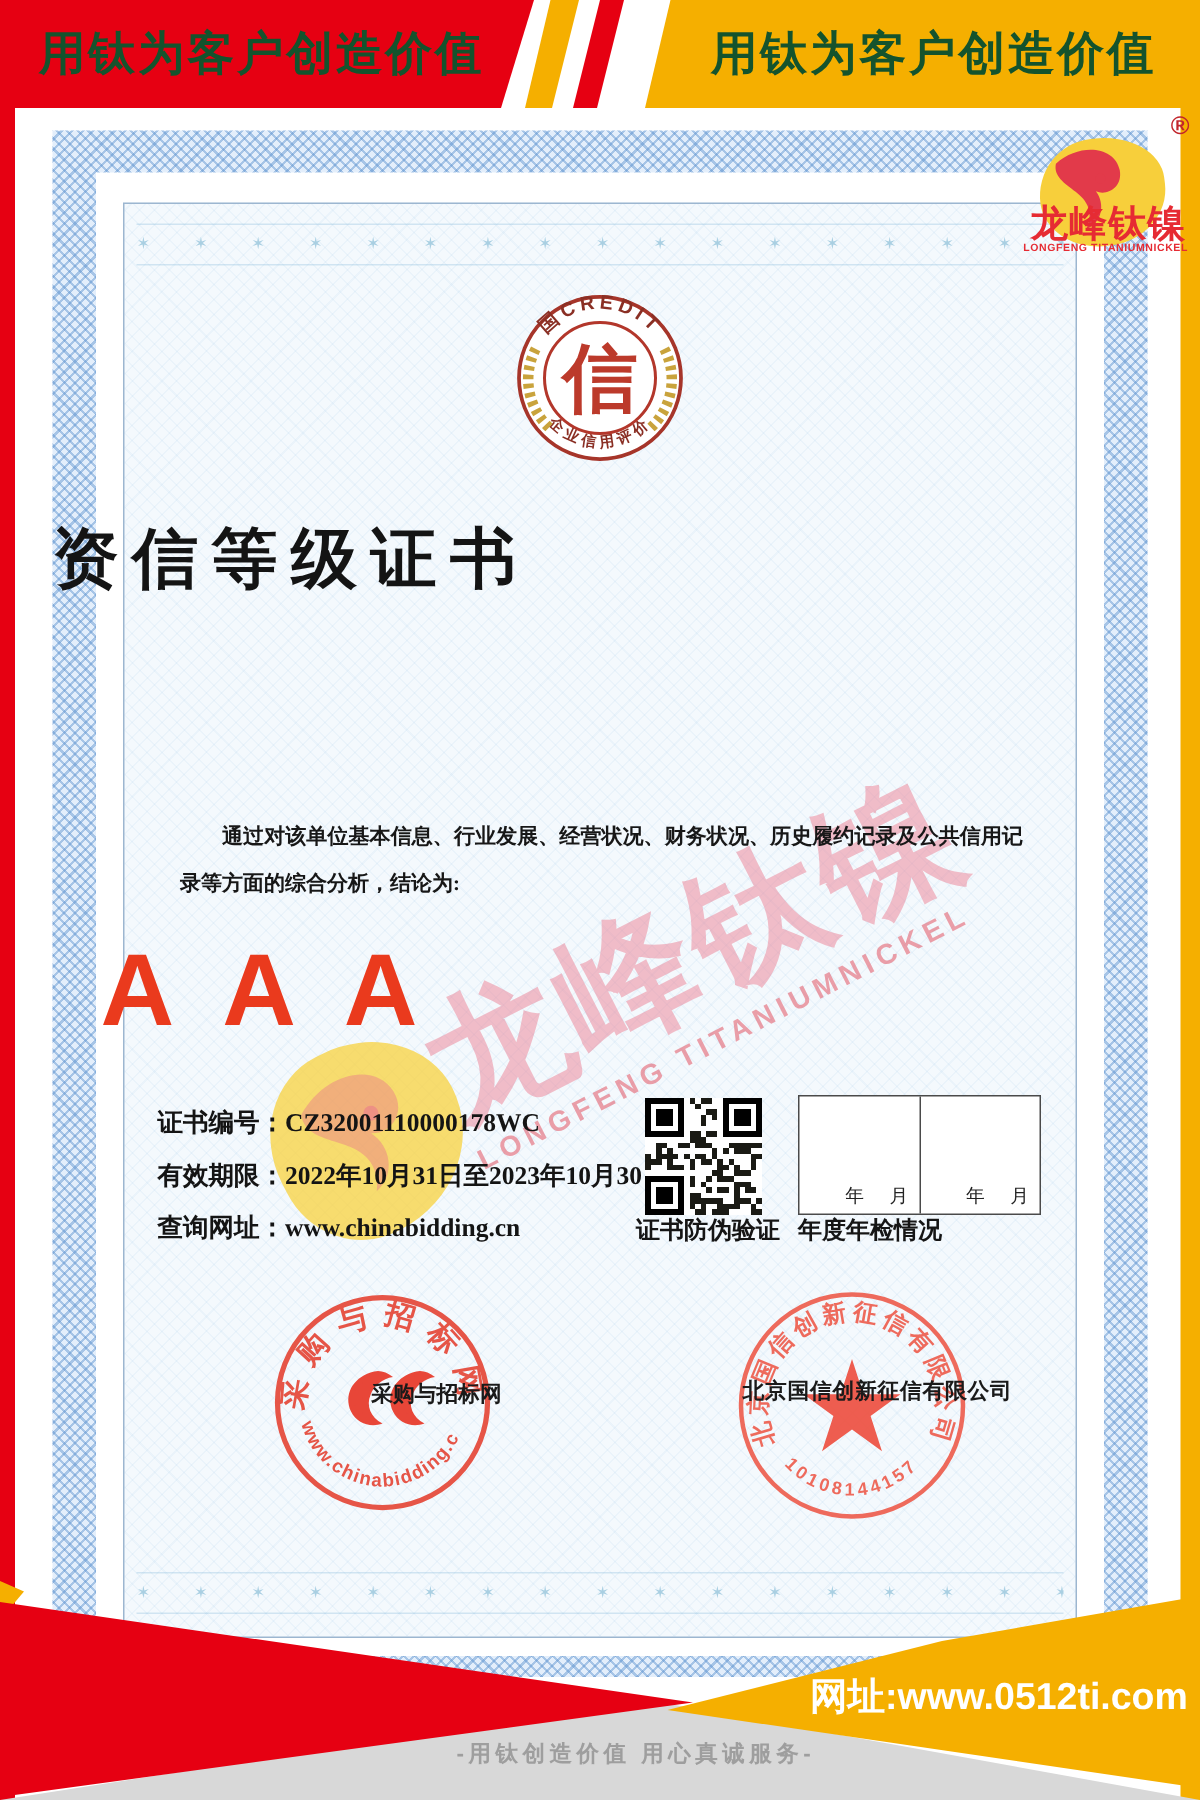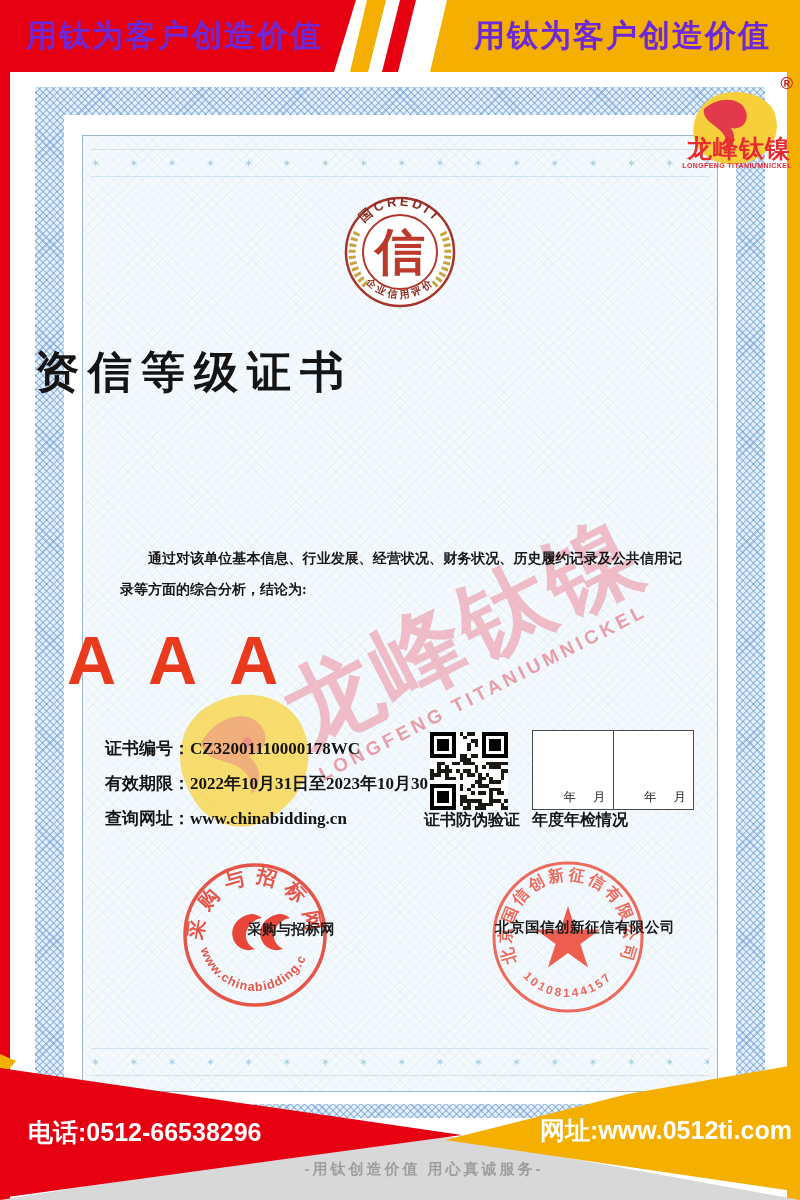--- a/index.html
+++ b/index.html
@@ -6,21 +6,21 @@
   body{font-family:"Liberation Sans",sans-serif;}
   .page{position:relative;width:800px;height:1200px;background:#ffffff;overflow:hidden;}
 
   
   .strip-left{position:absolute;left:0;top:0;width:10px;height:1200px;background:#e60012;z-index:1;}
   .strip-right{position:absolute;right:0;top:0;width:13px;height:1200px;background:#f5af00;z-index:1;}
 
   
   .banner{position:absolute;left:0;top:0;width:800px;height:72px;z-index:10;}
   .banner svg{position:absolute;left:0;top:0;}
-  .banner-text{position:absolute;top:15px;color:#6d28d9;font-weight:900;font-size:31px;letter-spacing:2px;white-space:nowrap;}
+  .banner-text{position:absolute;top:15px;color:#14532d;font-weight:900;font-size:31px;letter-spacing:2px;white-space:nowrap;}
   .banner-text.l{left:26px;}
   .banner-text.r{left:474px;}
 
   
   .cert{position:absolute;left:35px;top:87px;width:730px;height:1031px;z-index:2;
     background-color:#e3eefb;
     background-image:
       repeating-linear-gradient(45deg, rgba(92,146,206,.45) 0 1.5px, transparent 1.5px 5px),
       repeating-linear-gradient(-45deg, rgba(92,146,206,.45) 0 1.5px, transparent 1.5px 5px);
   }
@@ -346,17 +346,16 @@
 
   <div class="bottom-band">
     
     <svg width="800" height="160" viewBox="0 0 800 160">
       <polygon points="0,160 430,93 800,160" fill="#d8d8d8"></polygon>
       <polygon points="0,14 16,21 0,40" fill="#f5af00"></polygon>
       <polygon points="800,24 628,54 445,100 800,152" fill="#f5af00"></polygon>
       <polygon points="0,28 462,95 0,158" fill="#e60012"></polygon>
     </svg>
   </div>
-  <div class="footer-text footer-phone">电话:0512-66538296</div>
   <div class="footer-text footer-web">网址:www.0512ti.com</div>
   <div class="footer-slogan">-用钛创造价值  用心真诚服务-</div>
 
 </div>
 
 </body></html>

